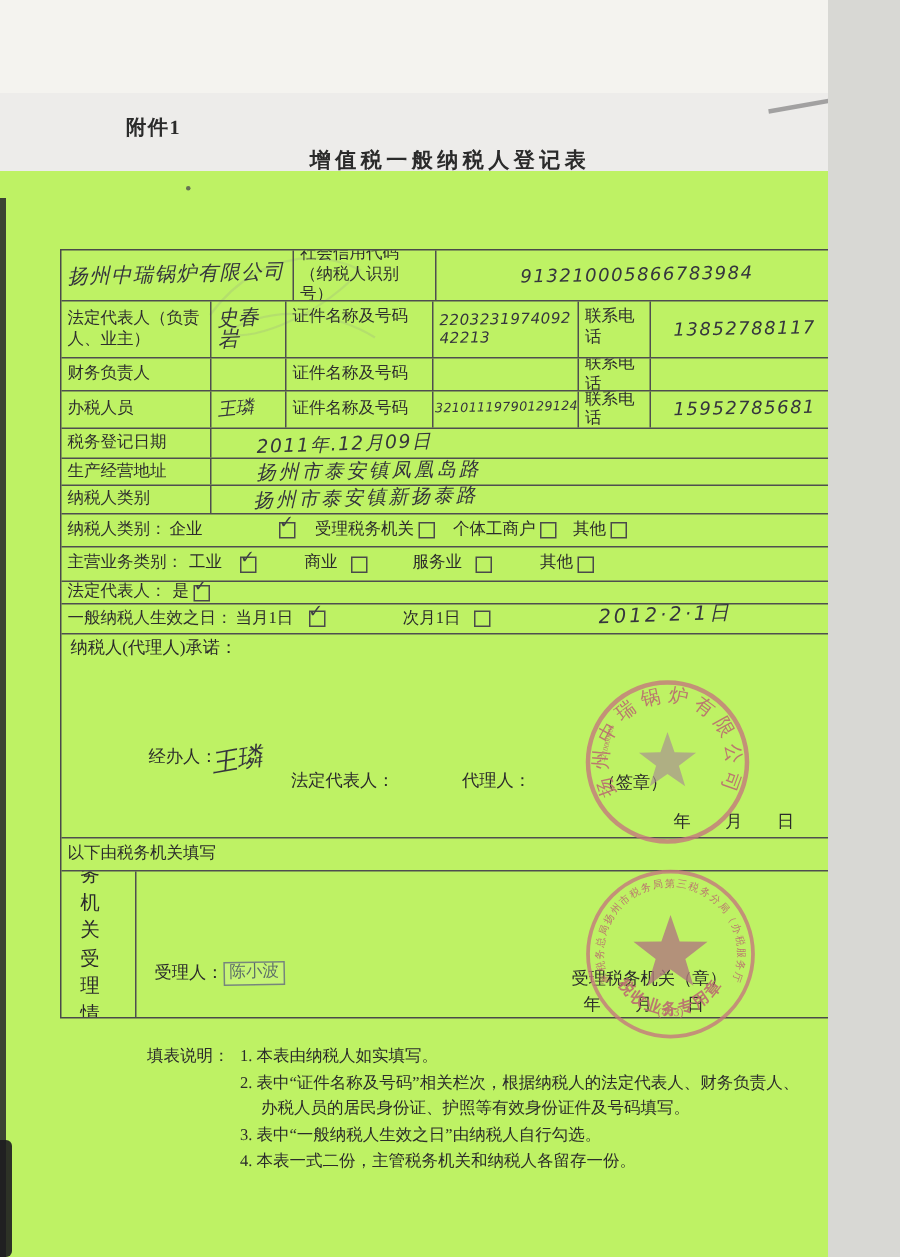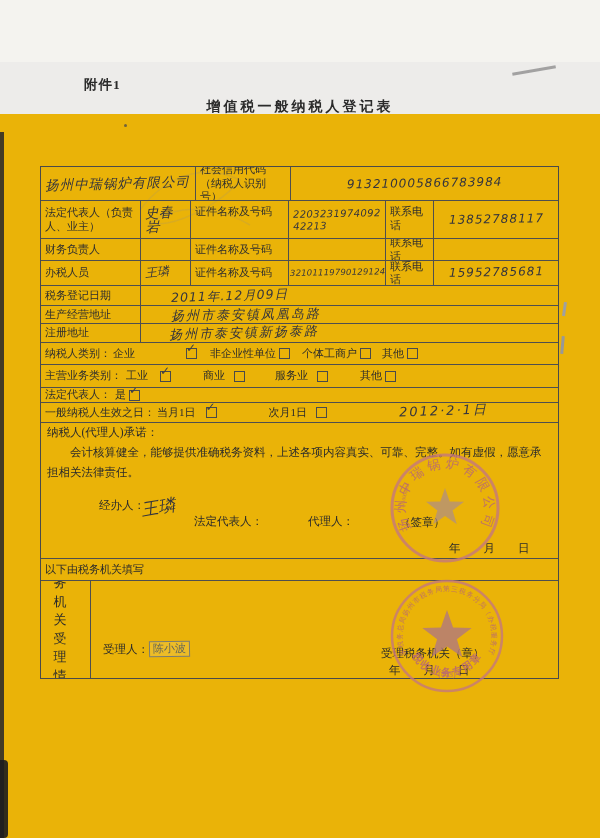--- a/index.html
+++ b/index.html
@@ -1,17 +1,17 @@
 <!DOCTYPE html>
 <html><head>
 <meta charset="utf-8">
 <style>
   html,body{margin:0;padding:0;}
   body{background:#d8d8d4;font-family:"Liberation Serif", serif;}
-  #page{position:relative;width:600px;height:838px;background:#eab308;overflow:hidden;color:#2b2b2b;}
+  #page{position:relative;width:552px;height:838px;background:#bef264;overflow:hidden;color:#2b2b2b;}
   .band{position:absolute;left:0;width:600px;}
   #band-top{top:0;height:62px;background:#f4f3ef;}
   #band-mid{top:62px;height:52px;background:#edecea;}
   
   .artifact{position:absolute;}
   #left-edge-bar{left:0;top:132px;width:4px;height:706px;background:#26262a;opacity:.85;}
   #left-edge-blob{left:0;top:760px;width:8px;height:78px;background:#1d1d1f;opacity:.9;border-radius:0 4px 4px 0;}
   #diag-line{left:512px;top:69px;width:44px;height:2.5px;background:#8f8f8f;transform:rotate(-10deg);opacity:.8;}
   #margin-mark-1{left:563px;top:302px;width:2.5px;height:14px;background:#a0a0a0;transform:rotate(8deg);}
   #margin-mark-2{left:561px;top:336px;width:3px;height:18px;background:#989898;transform:rotate(5deg);}
@@ -135,37 +135,37 @@
     </div>
 
     <div class="row" style="height:18px;">
       <div class="cell lbl" style="width:100px;">生产经营地址</div>
       <div class="cell last" style="flex:1;padding-left:30px;">
           <span class="hw" style="font-size:13px;letter-spacing:2px;transform:rotate(-1deg);">扬州市泰安镇凤凰岛路</span>
         </div>
     </div>
 
     <div class="row" style="height:19px;">
-      <div class="cell lbl" style="width:100px;">注册地址</div>
+      <div class="cell lbl" style="width:100px;">纳税人类别</div>
       <div class="cell last" style="flex:1;padding-left:28px;">
           <span class="hw" style="font-size:13px;letter-spacing:2px;transform:rotate(-1.5deg);">扬州市泰安镇新扬泰路</span>
         </div>
     </div>
 
     <div class="row" style="height:22px;">
       <div class="cell last" style="flex:1;">
         <span class="lbl">纳税人类别：</span>
         <span class="opt" style="margin-left:2px;gap:48px;">
             <span class="opt-label">企业</span>
             <span class="cbox">
               <span class="tick">✓</span>
             </span>
           </span>
         <span class="opt" style="margin-left:13px;">
-            <span class="opt-label">非企业性单位</span>
+            <span class="opt-label">受理税务机关</span>
             <span class="cbox">
               <span class="tick"></span>
             </span>
           </span>
         <span class="opt" style="margin-left:12px;">
             <span class="opt-label">个体工商户</span>
             <span class="cbox">
               <span class="tick"></span>
             </span>
           </span>
@@ -235,21 +235,20 @@
               <span class="tick"></span>
             </span>
           </span>
         <span class="hw abs" style="left:358px;top:1px;font-size:13px;letter-spacing:2px;transform:rotate(-2deg);">2012·2·1日</span>
       </div>
     </div>
 
     <div class="row" style="height:136px;">
       <div class="cell last" id="decl-cell" style="flex:1;">
         <div>纳税人(代理人)承诺：</div>
-        <div id="decl-body">会计核算健全，能够提供准确税务资料，上述各项内容真实、可靠、完整。如有虚假，愿意承担相关法律责任。</div>
         <span class="abs" style="left:58px;top:76px;font-size:11.5px;">经办人：</span>
         <span class="hw abs" style="left:100px;top:78px;font-size:17px;transform:rotate(-10deg);">王璘</span>
         <span class="abs" style="left:153px;top:92px;font-size:11.5px;">法定代表人：</span>
         <span class="abs" style="left:267px;top:92px;font-size:11.5px;">代理人：</span>
         <span class="abs" style="left:358px;top:93px;font-size:11.5px;">（签章）</span>
         <span class="abs" style="left:408px;top:119px;font-size:11.5px;">年　　月　　日</span>
       </div>
     </div>
 
     <div class="row" style="height:22px;">
@@ -289,13 +288,22 @@
     </text>
     <text class="seal-text" font-size="10.5" font-weight="bold" letter-spacing="1.5" font-family="Liberation Serif, serif">
       <textPath href="#ts-arc-bottom" startOffset="50%" text-anchor="middle">税收业务专用章</textPath>
     </text>
     <text class="seal-text" x="62" y="103" font-size="8" text-anchor="middle">(443)</text>
   </svg>
 
   <div class="artifact" id="left-edge-bar"></div>
   <div class="artifact" id="left-edge-blob"></div>
 
+  <div id="notes">
+    <div id="notes-label">填表说明：</div>
+    <div id="notes-list">
+      <div class="note-item">1. 本表由纳税人如实填写。</div>
+      <div class="note-item">2. 表中“证件名称及号码”相关栏次，根据纳税人的法定代表人、财务负责人、办税人员的居民身份证、护照等有效身份证件及号码填写。</div>
+      <div class="note-item">3. 表中“一般纳税人生效之日”由纳税人自行勾选。</div>
+      <div class="note-item">4. 本表一式二份，主管税务机关和纳税人各留存一份。</div>
+    </div>
+  </div>
 </div>
 
 </body></html>

